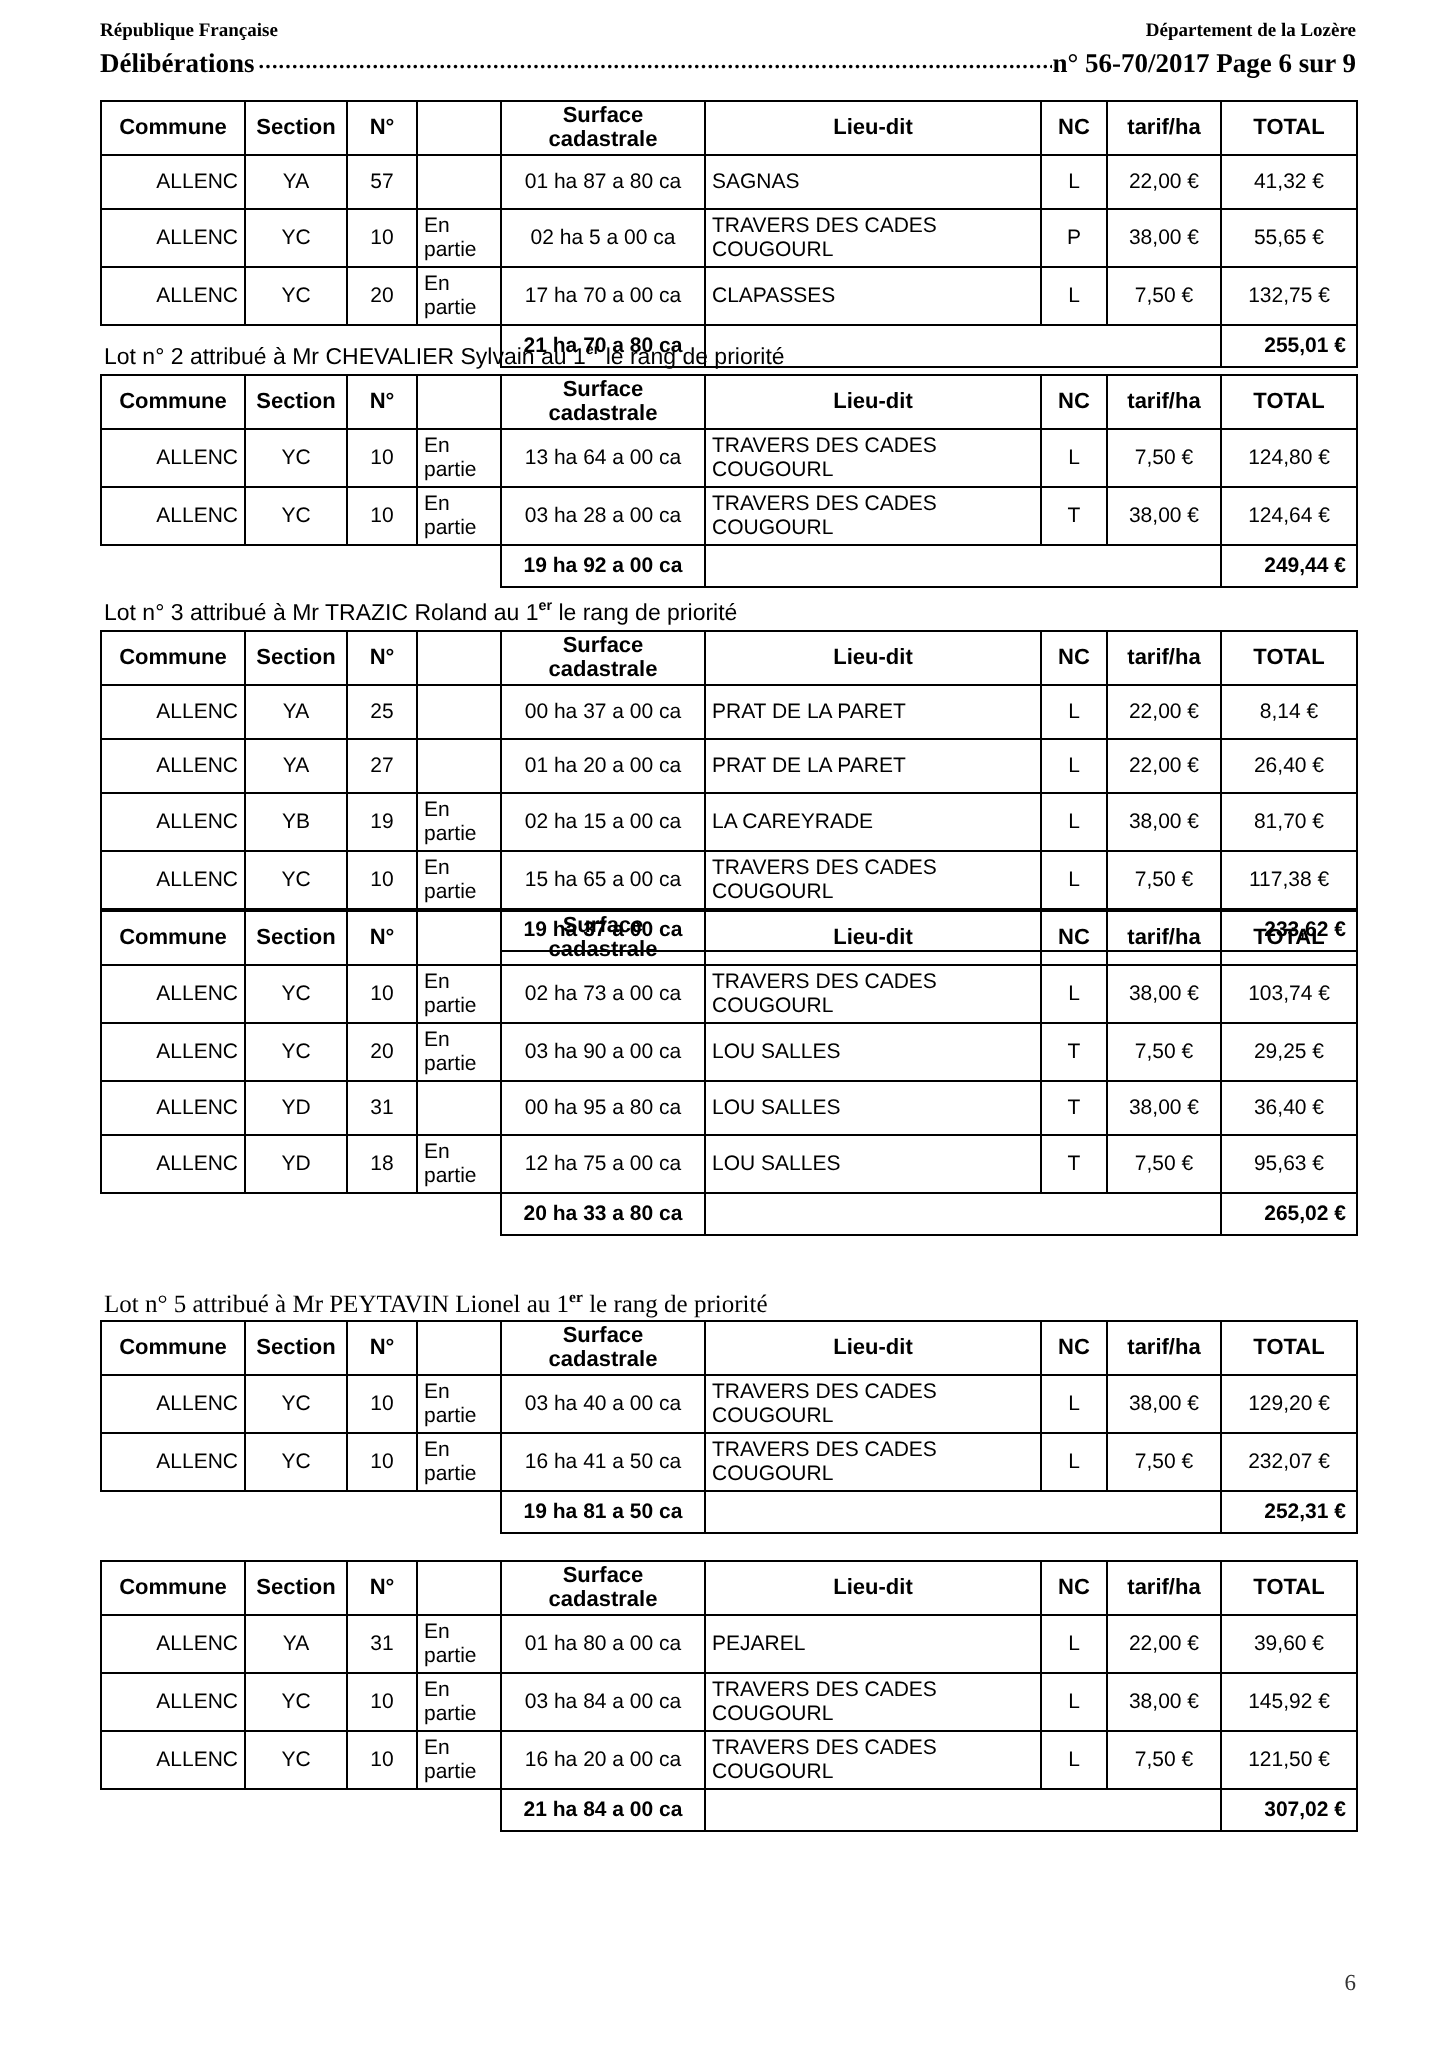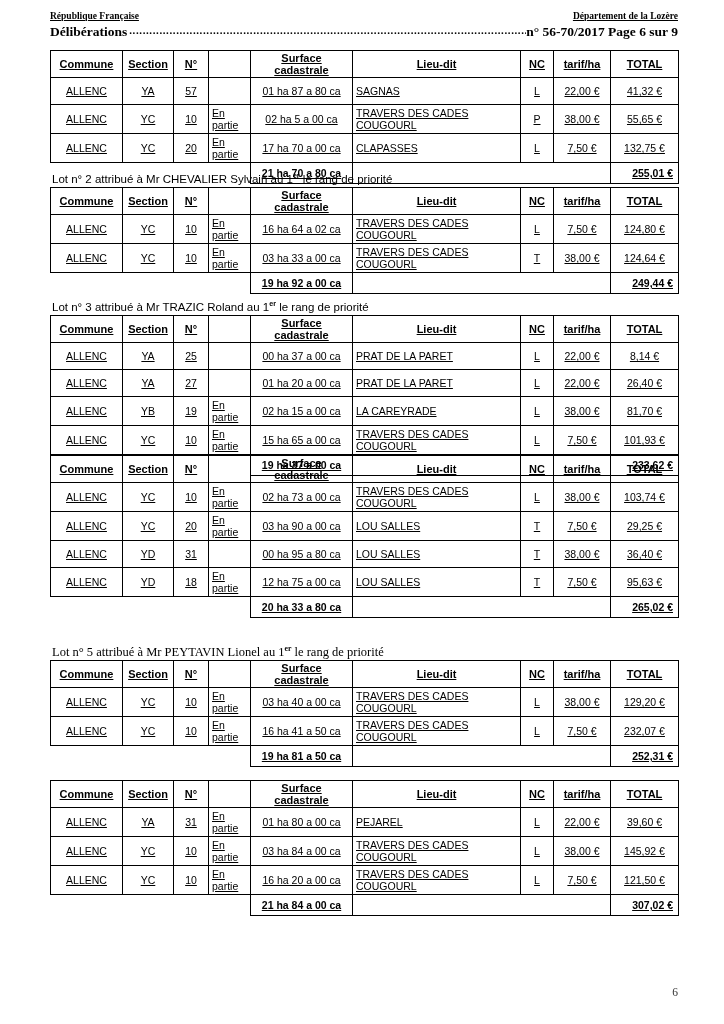--- a/index.html
+++ b/index.html
@@ -32,21 +32,20 @@
     width: 628px;
   }
   .hdr-line1 {
     display: flex;
     justify-content: space-between;
     align-items: baseline;
     font-family: "Liberation Serif", serif;
     font-size: 9.5px;
     font-weight: bold;
     line-height: 11px;
-    text-decoration: underline;
   }
   .hdr-line2 {
     display: flex;
     align-items: baseline;
     font-family: "Liberation Serif", serif;
     font-size: 13.5px;
     font-weight: bold;
     line-height: 16px;
     margin-top: 2px;
     white-space: nowrap;
@@ -83,21 +82,20 @@
     font-weight: bold;
   }
 
   
   table.cad {
     border-collapse: collapse;
     table-layout: fixed;
     width: 628px;
     font-size: 10.5px;
     font-family: "Liberation Sans", sans-serif;
-    text-decoration: underline;
   }
   table.cad td, table.cad th {
     border: 1.1px solid #000;
     padding: 0 3px;
     vertical-align: middle;
     line-height: 12px;
     box-sizing: border-box;
     overflow: hidden;
   }
   table.cad thead th {
@@ -109,21 +107,21 @@
   .c-commune  { width: 72px; }
   .c-section  { width: 51px; }
   .c-num      { width: 35px; }
   .c-partie   { width: 42px; }
   .c-surface  { width: 102px; }
   .c-lieu     { width: 168px; }
   .c-nc       { width: 33px; }
   .c-tarif    { width: 57px; }
   .c-total    { width: 68px; }
 
-  td.t-commune { text-align: center;   padding-left: 3px; }
+  td.t-commune { text-align: right;   padding-left: 3px; }
   td.t-center  { text-align: center; }
   td.t-right   { text-align: center;  padding-right: 5px; }
   td.t-left    { text-align: left;   padding-left: 3px; }
 
   tr.data-row td { height: 27px; }
   tr.data-row.tall td { height: 29px; }
   td.partie-cell {
     text-align: left;
     line-height: 11px;
     font-size: 10.5px;
@@ -253,32 +251,32 @@
               <th class="c-tarif">tarif/ha</th>
               <th class="c-total">TOTAL</th>
             </tr>
           </thead>
           <tbody>
             <tr class="data-row tall">
               <td class="c-commune t-commune">ALLENC</td>
               <td class="c-section t-center">YC</td>
               <td class="c-num t-center">10</td>
               <td class="c-partie partie-cell">En partie</td>
-              <td class="c-surface t-right">16 ha 64 a 02 ca</td>
+              <td class="c-surface t-right">13 ha 64 a 00 ca</td>
               <td class="c-lieu t-left">TRAVERS DES CADES COUGOURL</td>
               <td class="c-nc t-center">L</td>
               <td class="c-tarif t-center">7,50 €</td>
               <td class="c-total t-right">124,80 €</td>
             </tr>
             <tr class="data-row tall">
               <td class="c-commune t-commune">ALLENC</td>
               <td class="c-section t-center">YC</td>
               <td class="c-num t-center">10</td>
               <td class="c-partie partie-cell">En partie</td>
-              <td class="c-surface t-right">03 ha 33 a 00 ca</td>
+              <td class="c-surface t-right">03 ha 28 a 00 ca</td>
               <td class="c-lieu t-left">TRAVERS DES CADES COUGOURL</td>
               <td class="c-nc t-center">T</td>
               <td class="c-tarif t-center">38,00 €</td>
               <td class="c-total t-right">124,64 €</td>
             </tr>
             <tr class="sum-row">
               <td colspan="4"></td>
               <td class="c-surface sum-surface">19 ha 92 a 00 ca</td>
               <td class="sum-mid" colspan="3"></td>
               <td class="c-total sum-total">249,44 €</td>
@@ -338,21 +336,21 @@
             </tr>
             <tr class="data-row tall">
               <td class="c-commune t-commune">ALLENC</td>
               <td class="c-section t-center">YC</td>
               <td class="c-num t-center">10</td>
               <td class="c-partie partie-cell">En partie</td>
               <td class="c-surface t-right">15 ha 65 a 00 ca</td>
               <td class="c-lieu t-left">TRAVERS DES CADES COUGOURL</td>
               <td class="c-nc t-center">L</td>
               <td class="c-tarif t-center">7,50 €</td>
-              <td class="c-total t-right">101,93 €</td>
+              <td class="c-total t-right">117,38 €</td>
             </tr>
             <tr class="sum-row">
               <td colspan="4"></td>
               <td class="c-surface sum-surface">19 ha 37 a 00 ca</td>
               <td class="sum-mid" colspan="3"></td>
               <td class="c-total sum-total">233,62 €</td>
             </tr>
           </tbody>
         </table>
       </div>

